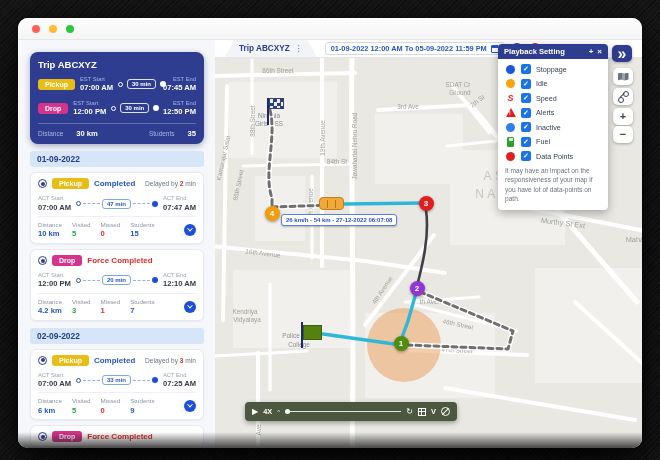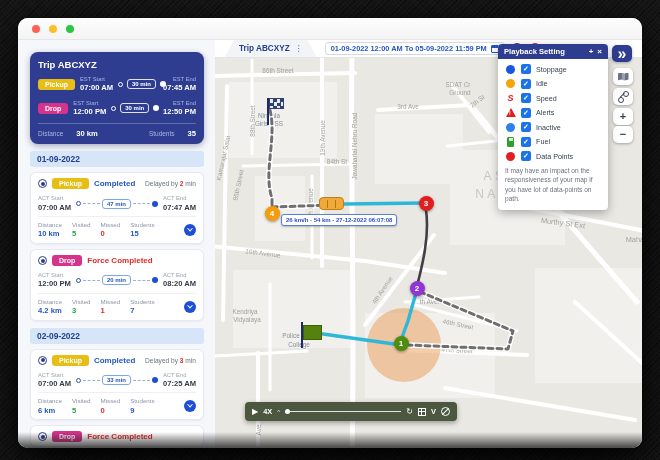--- a/index.html
+++ b/index.html
@@ -284,21 +284,21 @@
               </span>
             <span class="conn">
                 <span class="c-ob"></span>
                 <span class="dashb"></span>
                 <span class="pillb">20 min</span>
                 <span class="dashb"></span>
                 <span class="c-fb"></span>
               </span>
             <span class="acol r">
                 <span class="l">ACT End</span>
-                <span class="t">08:20 AM</span>
+                <span class="t">12:10 AM</span>
               </span>
           </div>
           <div class="cdiv"></div>
           <div class="stats">
             <span class="stat">
                 <span class="l">Distance</span>
                 <span class="v blue">4.2 km</span>
               </span>
             <span class="stat">
                 <span class="l">Visited</span>

